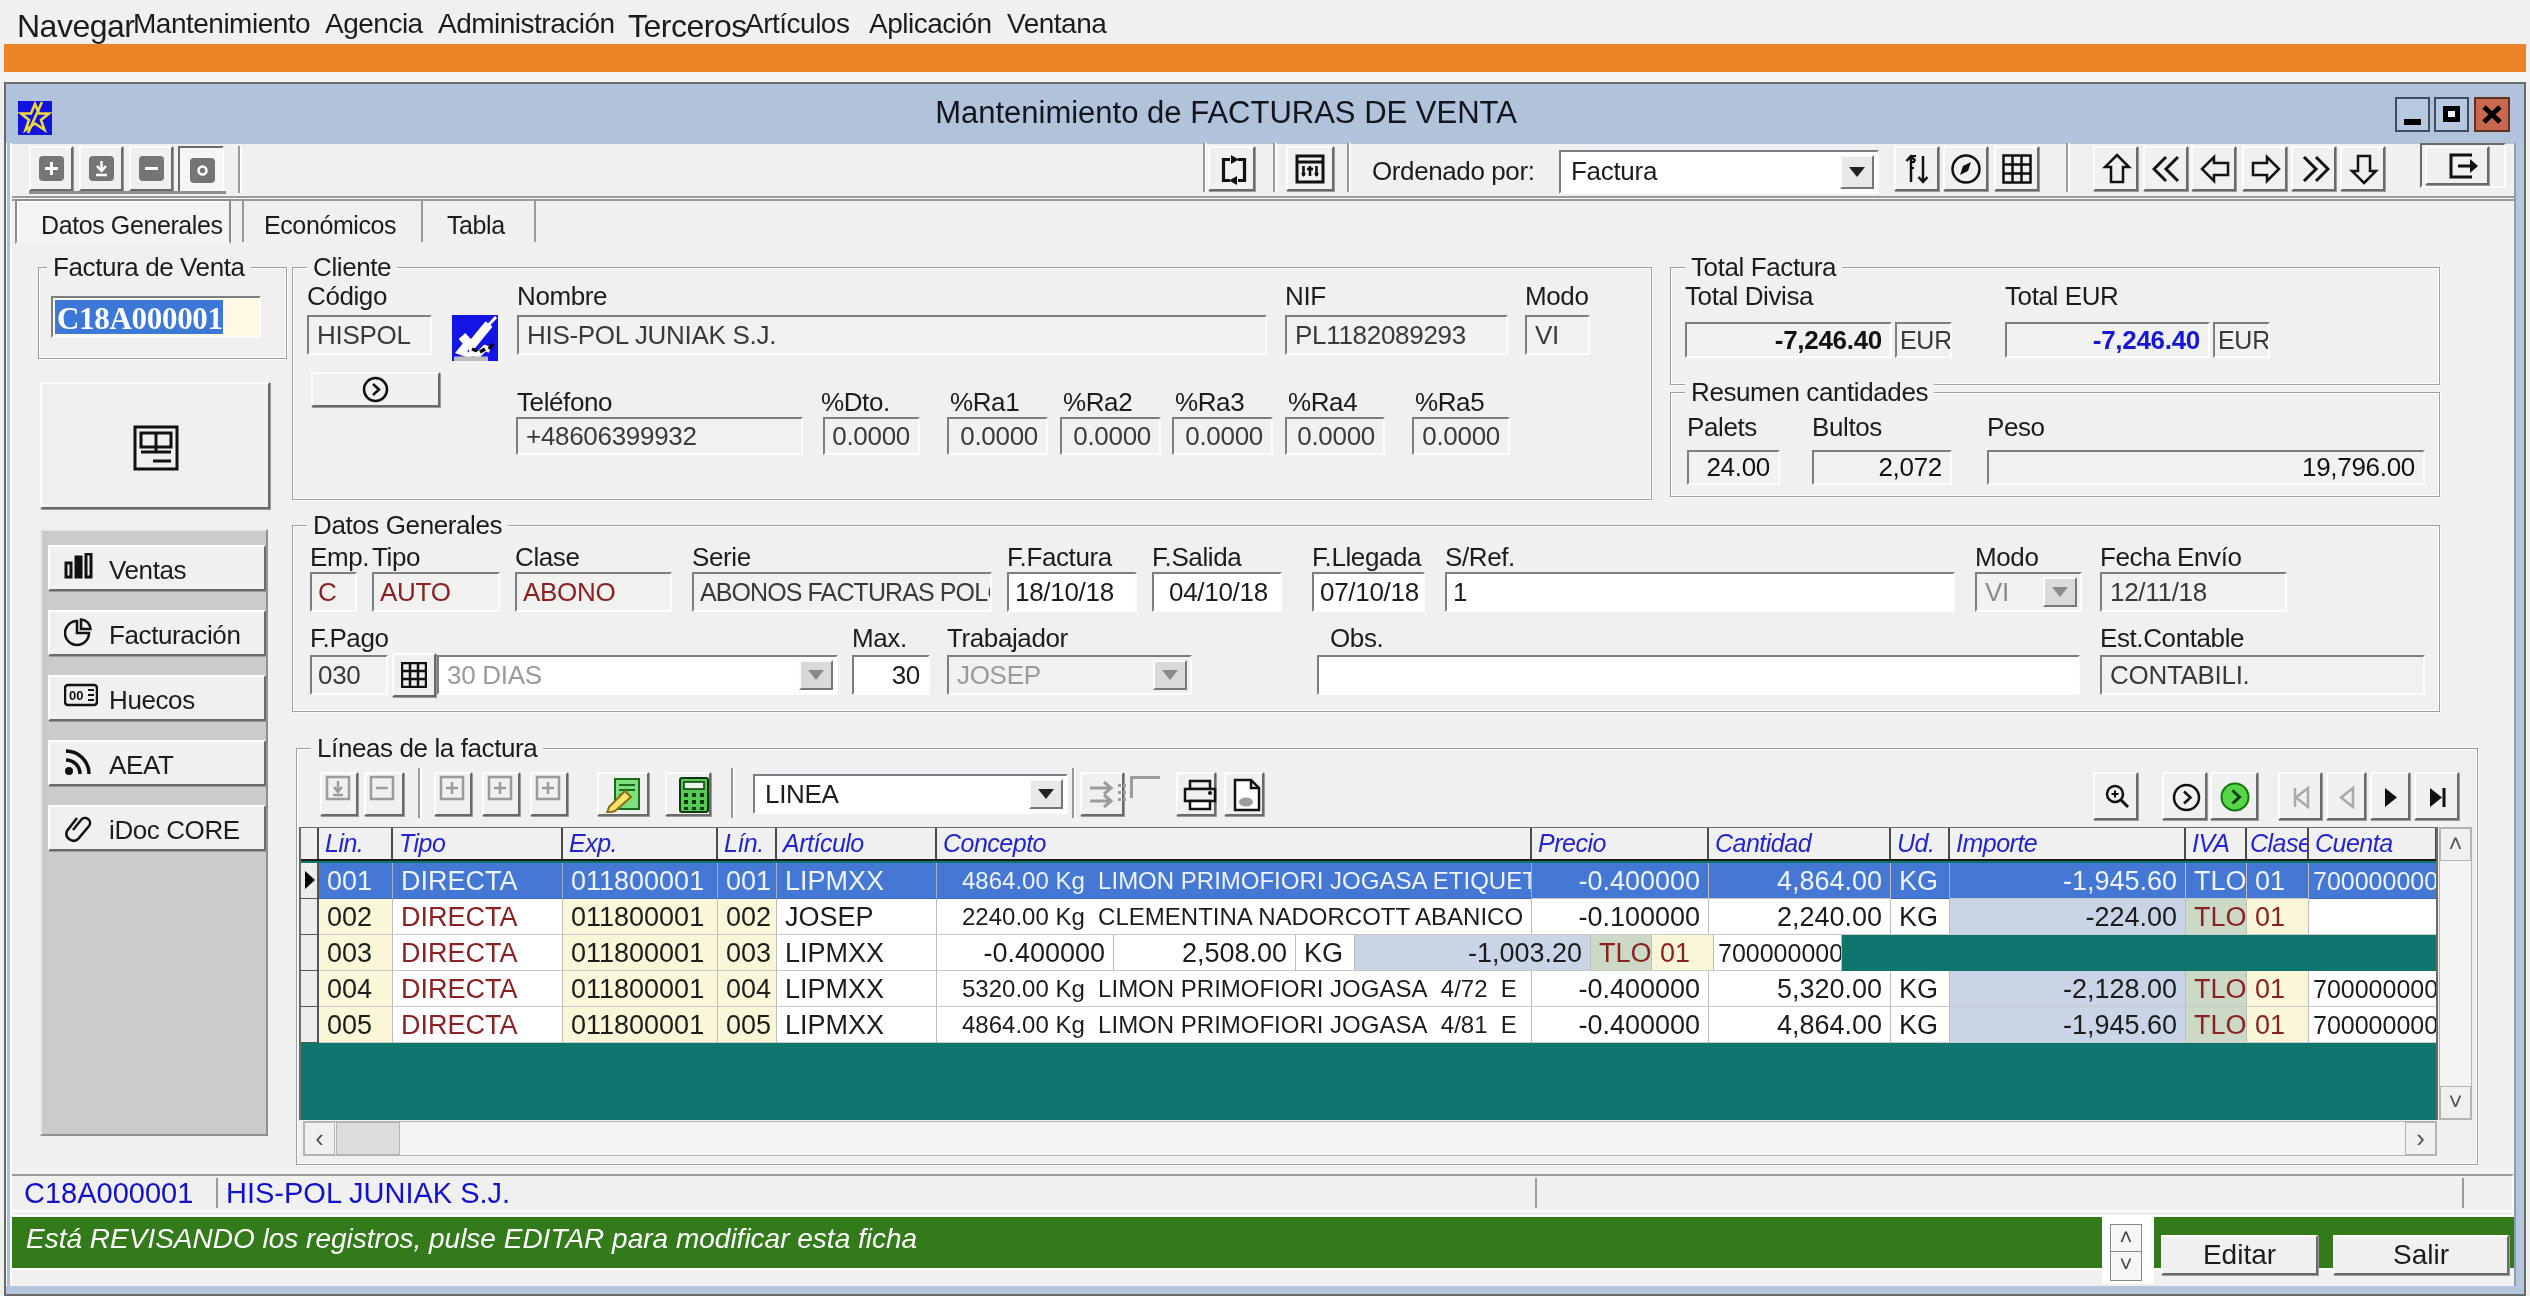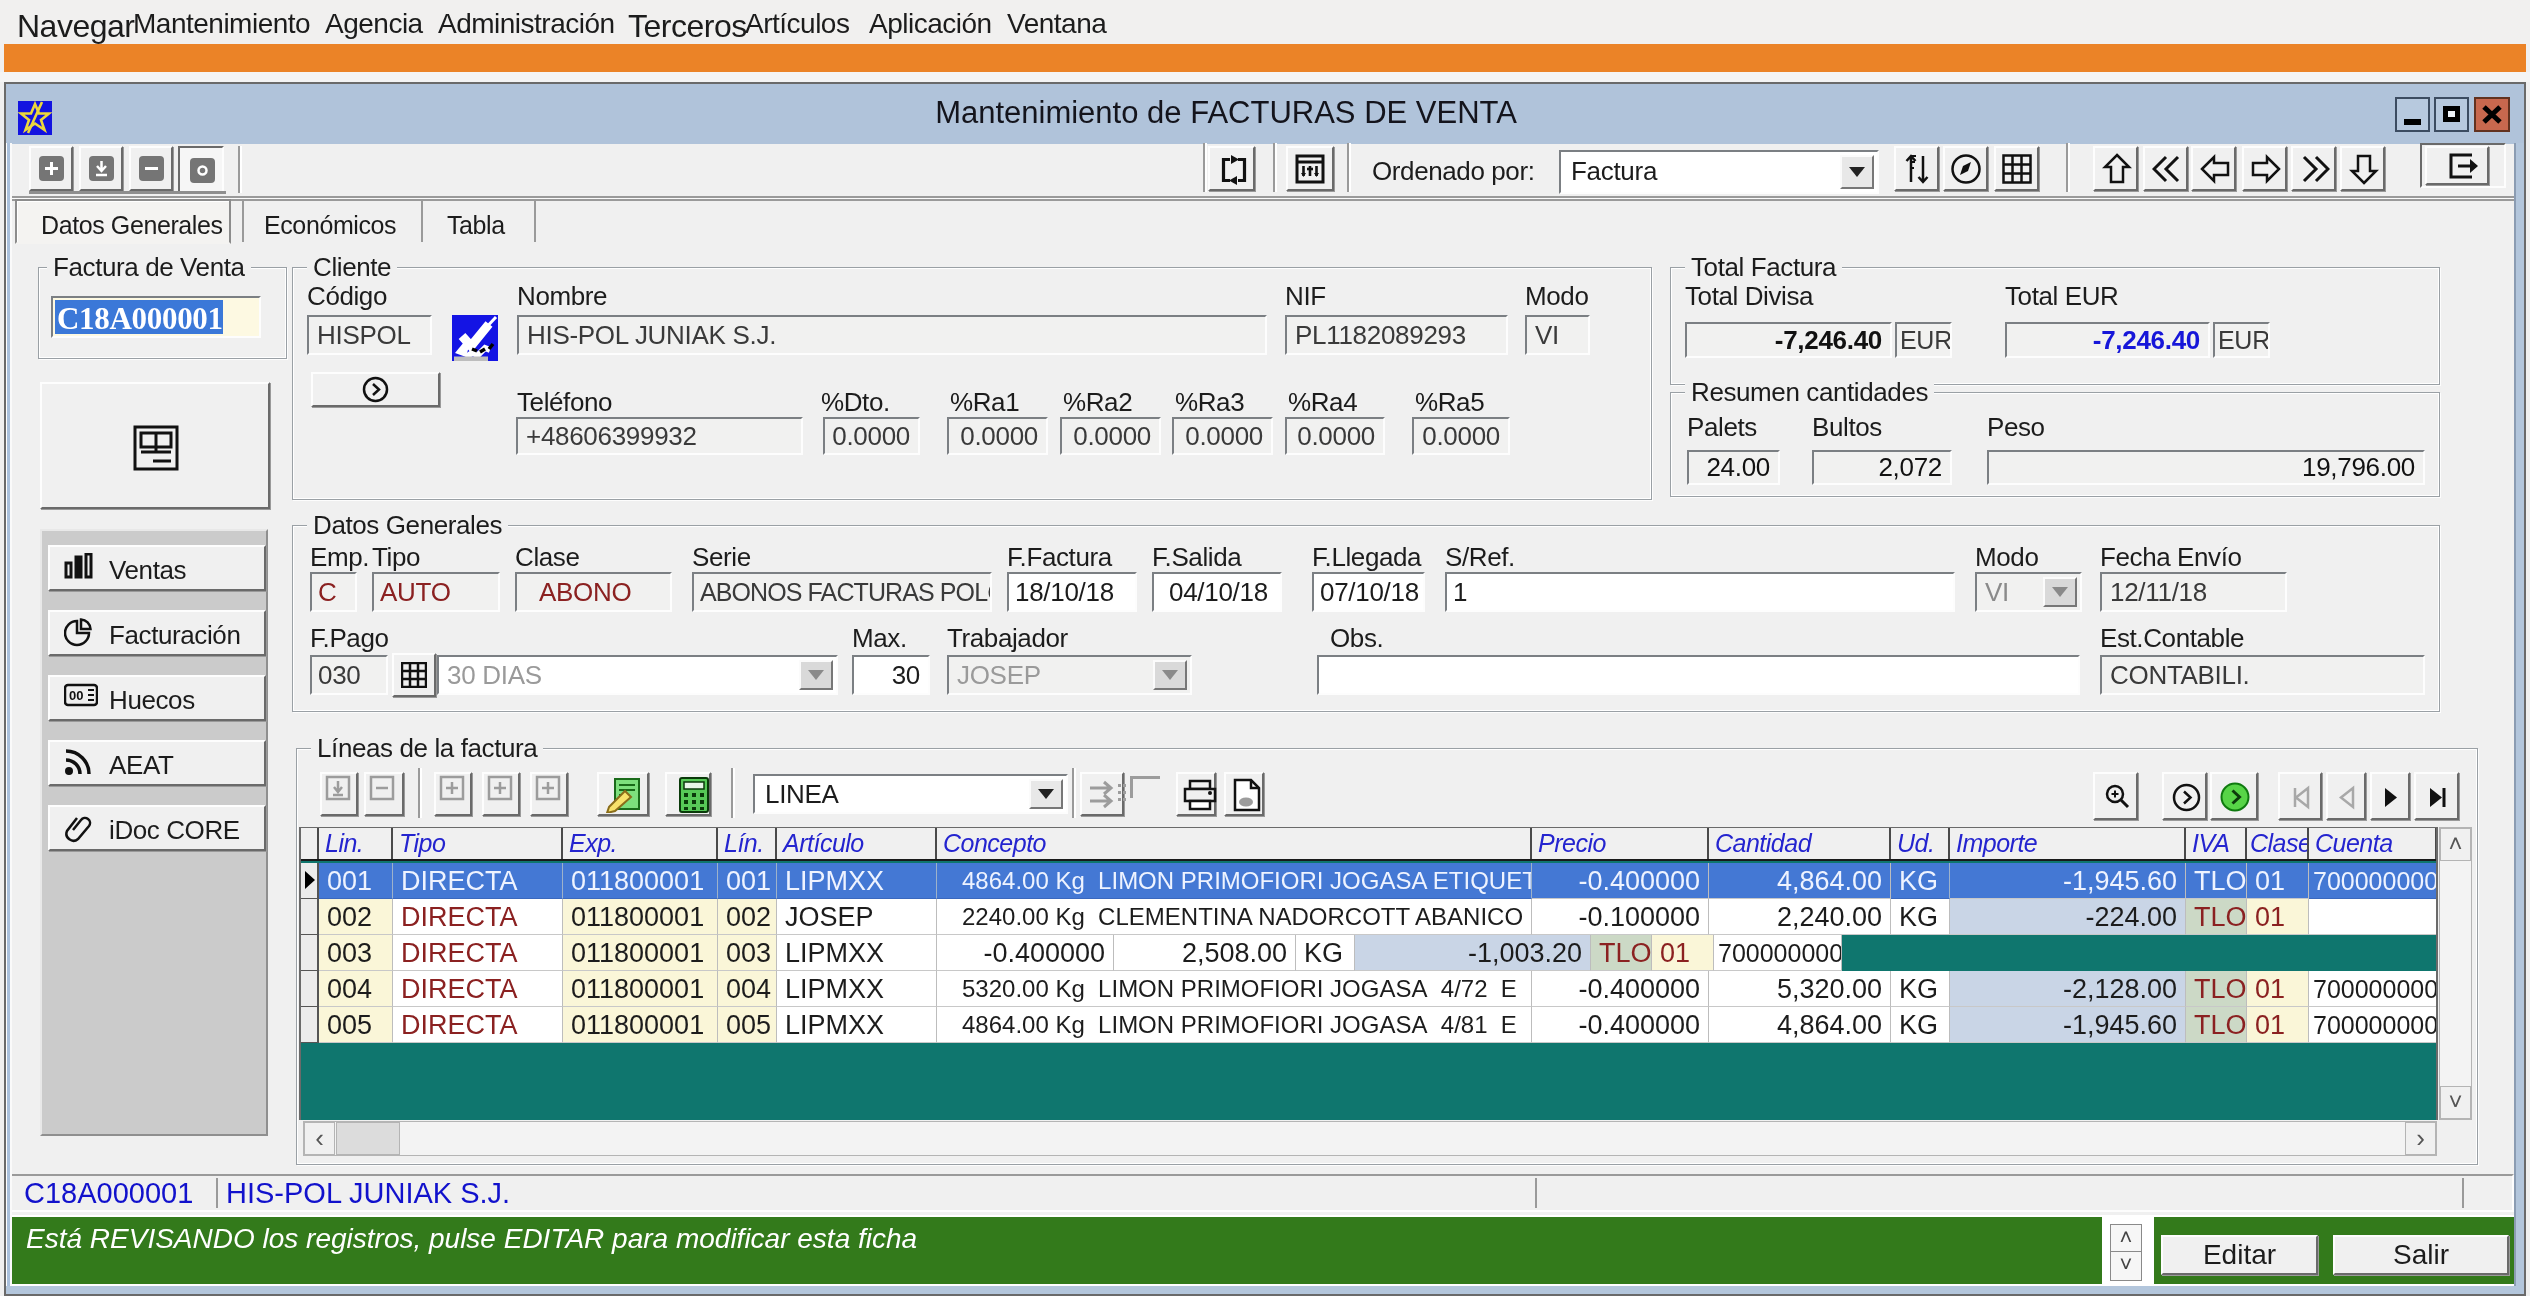--- a/index.html
+++ b/index.html
@@ -317,21 +317,21 @@
 <div class="lbl" style="left:509px;top:460px">Clase</div>
 <div class="lbl" style="left:686px;top:460px">Serie</div>
 <div class="lbl" style="left:1001px;top:460px">F.Factura</div>
 <div class="lbl" style="left:1146px;top:460px">F.Salida</div>
 <div class="lbl" style="left:1306px;top:460px">F.Llegada</div>
 <div class="lbl" style="left:1439px;top:460px">S/Ref.</div>
 <div class="lbl" style="left:1969px;top:460px">Modo</div>
 <div class="lbl" style="left:2094px;top:460px">Fecha Envío</div>
 <div class="sunk ro maroon" style="left:304px;top:488px;width:47px;height:40px;line-height:36px;padding-left:6px">C</div>
 <div class="sunk ro maroon" style="left:366px;top:488px;width:128px;height:40px;line-height:36px;padding-left:6px">AUTO</div>
-<div class="sunk ro maroon" style="left:509px;top:488px;width:157px;height:40px;line-height:36px;padding-left:22px">ABONO</div>
+<div class="sunk ro maroon" style="left:509px;top:488px;width:157px;height:40px;line-height:36px;padding-left:6px">ABONO</div>
 <div class="sunk ro" style="left:686px;top:488px;width:300px;height:40px;line-height:37px;padding-left:6px;font-size:25px;letter-spacing:-0.9px">ABONOS FACTURAS POLC</div>
 <div class="sunk " style="left:1001px;top:488px;width:130px;height:40px;line-height:36px;padding-left:6px">18/10/18</div>
 <div class="sunk " style="left:1146px;top:488px;width:130px;height:40px;line-height:36px;padding-left:15px">04/10/18</div>
 <div class="sunk " style="left:1306px;top:488px;width:113px;height:40px;line-height:36px;padding-left:6px">07/10/18</div>
 <div class="sunk " style="left:1439px;top:488px;width:510px;height:40px;line-height:36px;padding-left:6px">1</div>
 <div class="sunk ro" style="left:1969px;top:488px;width:107px;height:40px;line-height:36px;padding-left:8px;color:#8a8a8a">VI<div class="ddarrow" style="background:#d9d9d9">
             <svg width="16" height="10">
               <path d="M0 0 h16 l-8 10 z" fill="#8a8a8a"></path>
             </svg>
           </div></div>
@@ -627,21 +627,21 @@
           <div class="abs" style="left:0;top:0;width:31px;height:33px;background:#f0f0f0;border:1px solid #b4b4b4;text-align:center;font-size:26px;line-height:30px;color:#555">‹</div>
           <div class="abs" style="left:32px;top:0;width:64px;height:33px;background:#dcdcdc;border:1px solid #b4b4b4"></div>
           <div class="abs" style="left:2101px;top:0;width:31px;height:33px;background:#f0f0f0;border:1px solid #b4b4b4;text-align:center;font-size:26px;line-height:30px;color:#555">›</div>
         </div>
 </div>
   <div class="abs" id="statusarea">
 <div class="abs" style="left:4px;top:1090px;width:2504px;height:38px;border:2px solid;border-color:#9a9a9a #fdfdfd #fdfdfd #9a9a9a;background:#f0f0f0"></div>
 <div class="abs" style="left:8px;top:1094px;width:204px;height:30px;border-right:2px solid #9a9a9a;font-size:29px;color:#1111cc;padding-left:10px;line-height:30px">C18A000001</div>
 <div class="abs" style="left:214px;top:1094px;width:1317px;height:30px;border-right:2px solid #9a9a9a;font-size:29px;color:#1111cc;padding-left:6px;line-height:30px">HIS-POL JUNIAK S.J.</div>
         <div class="abs" style="left:2456px;top:1094px;width:2px;height:30px;background:#9a9a9a"></div>
-<div class="abs" style="left:4px;top:1131px;width:2506px;height:71px;background:#337a1b;border:2px solid #fff">
+<div class="abs" style="left:4px;top:1131px;width:2506px;height:55px;background:#337a1b;border:2px solid #fff">
           <div class="abs" style="left:14px;top:6px;font-size:28px;font-style:italic;color:#fff;white-space:nowrap">Está REVISANDO los registros, pulse EDITAR para modificar esta ficha</div>
         </div>
 <div class="abs" style="left:2096px;top:1133px;width:48px;height:67px;background:#fff"></div>
         <div class="abs" style="left:2144px;top:1133px;width:4px;height:67px;background:#fff"></div>
         <div class="abs" style="left:2104px;top:1140px;width:32px;height:57px;background:#f6f6f6;border:1px solid #8a8a8a">
           <div class="abs" style="left:0;top:0;width:30px;height:27px;border-bottom:1px solid #8a8a8a;text-align:center;font-size:22px;line-height:26px;color:#444">˄</div>
           <div class="abs" style="left:0;top:28px;width:30px;height:27px;text-align:center;font-size:22px;line-height:24px;color:#444">˅</div>
         </div>
 <div class="btn" style="left:2155px;top:1151px;width:157px;height:40px;text-align:center;font-size:28px;line-height:36px">Editar</div>
 <div class="btn" style="left:2327px;top:1151px;width:176px;height:40px;text-align:center;font-size:28px;line-height:36px">Salir</div>

